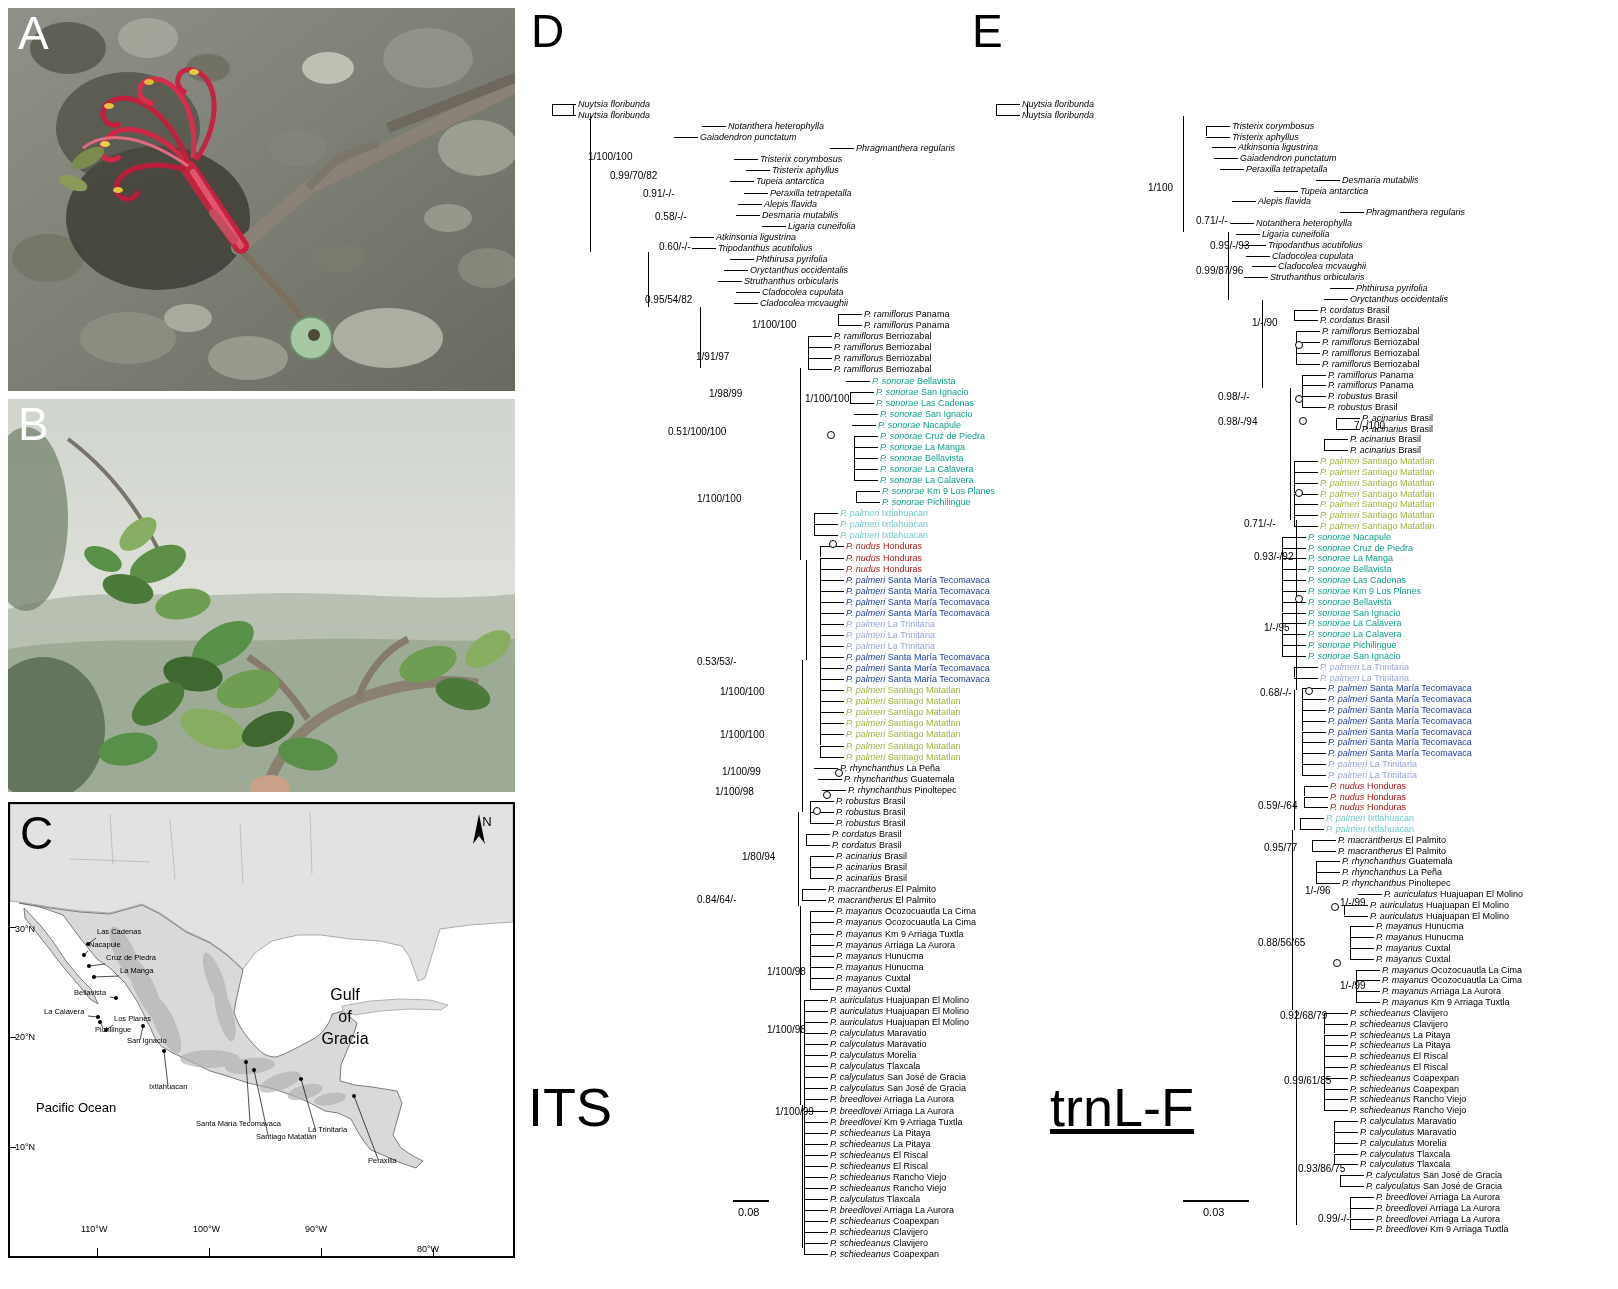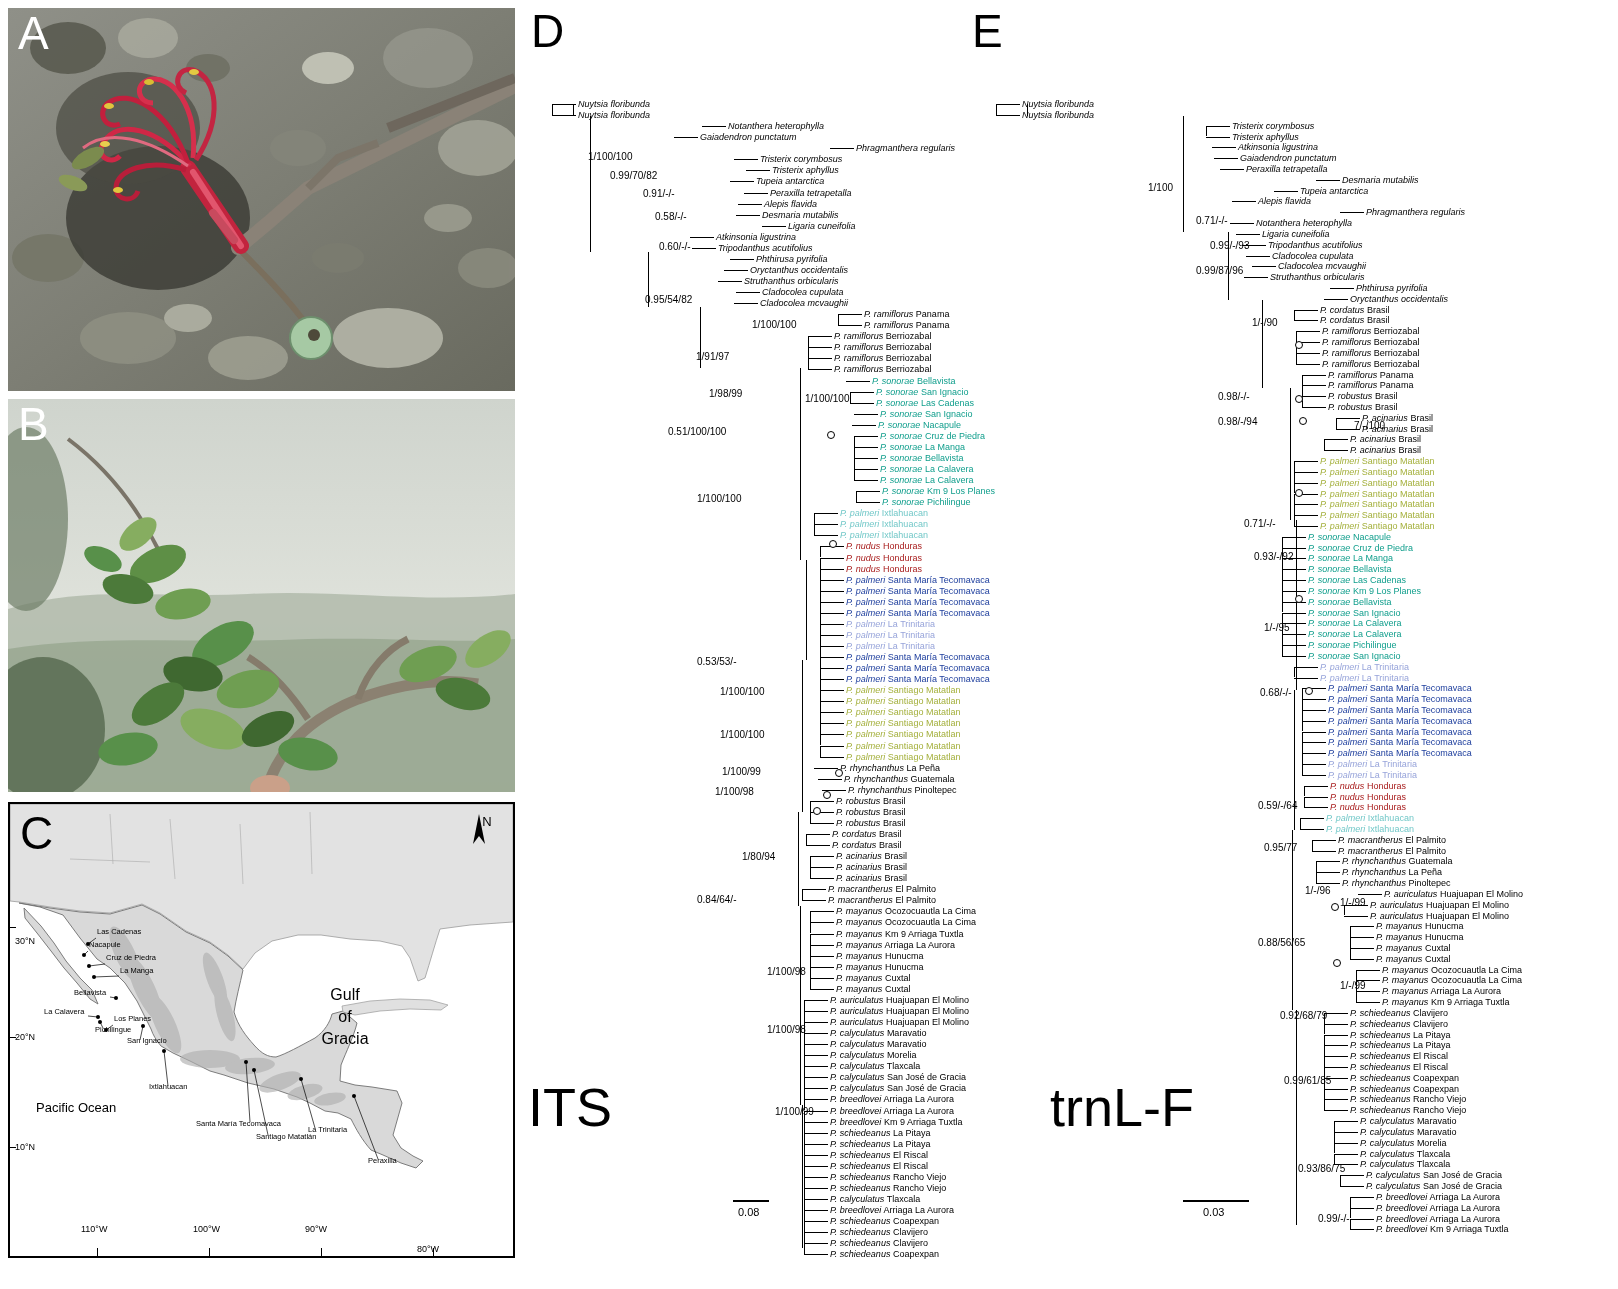--- a/index.html
+++ b/index.html
@@ -210,21 +210,21 @@
         <div class="dot" style="left: 152px; top: 245px;"></div>
         <div class="site-label" style="left: 139px; top: 279px;">Ixtlahuacan</div>
         <div class="dot" style="left: 234px; top: 256px;"></div>
         <div class="site-label" style="left: 186px; top: 316px;">Santa María Tecomavaca</div>
         <div class="dot" style="left: 242px; top: 264px;"></div>
         <div class="site-label" style="left: 246px; top: 329px;">Santiago Matatlán</div>
         <div class="dot" style="left: 289px; top: 273px;"></div>
         <div class="site-label" style="left: 298px; top: 322px;">La Trinitaria</div>
         <div class="dot" style="left: 342px; top: 290px;"></div>
         <div class="site-label" style="left: 358px; top: 353px;">Peraxilla</div>
-        <div class="axis-label" style="left: 5px; top: 132px;">30°N</div>
+        <div class="axis-label" style="left: 5px; top: 120px;">30°N</div>
         <div class="tickh" style="left: 0px; top: 123px; width: 6px;"></div>
         <div class="axis-label" style="left: 5px; top: 228px;">20°N</div>
         <div class="tickh" style="left: 0px; top: 233px; width: 6px;"></div>
         <div class="axis-label" style="left: 5px; top: 338px;">10°N</div>
         <div class="tickh" style="left: 0px; top: 343px; width: 6px;"></div>
         <div class="axis-label" style="left: 71px; top: 420px;">110°W</div>
         <div class="tickv" style="left: 87px; top: 444px; height: 8px;"></div>
         <div class="axis-label" style="left: 183px; top: 420px;">100°W</div>
         <div class="tickv" style="left: 199px; top: 444px; height: 8px;"></div>
         <div class="axis-label" style="left: 295px; top: 420px;">90°W</div>
@@ -564,21 +564,21 @@
       <div class="bv" style="left: 802px; top: 1105px; height: 143px;"></div>
       <div class="nodec" style="left: 827px; top: 431px;"></div>
       <div class="nodec" style="left: 829px; top: 540px;"></div>
       <div class="nodec" style="left: 835px; top: 769px;"></div>
       <div class="nodec" style="left: 823px; top: 791px;"></div>
       <div class="nodec" style="left: 813px; top: 807px;"></div>
     </div>
 
   <div class="tree" id="tree-trnlf">
     <div class="panel-label dark" style="left:972px;top:8px;">E</div>
-    <div class="tree-title" style="left:1050px;top:1080px;">trnL-F</div>
+    <div class="tree-title" style="left:1050px;top:1080px;text-decoration:underline;">trnL-F</div>
     <div class="scalebar" style="left:1183px;top:1200px;width:66px;"></div>
     <div class="scale-text" style="left:1203px;top:1206px;">0.03</div>
   <div class="bh" style="left: 996px; top: 104px; width: 24px;"></div>
       <div class="tip" style="left: 1022px; top: 99px; color: rgb(0, 0, 0);"><i>Nuytsia floribunda</i></div>
       <div class="bh" style="left: 996px; top: 114.8px; width: 24px;"></div>
       <div class="bv" style="left: 996px; top: 104px; height: 10.8px;"></div>
       <div class="tip" style="left: 1022px; top: 109.8px; color: rgb(0, 0, 0);"><i>Nuytsia floribunda</i></div>
       <div class="bh" style="left: 1206px; top: 125.6px; width: 24px;"></div>
       <div class="tip" style="left: 1232px; top: 120.6px; color: rgb(0, 0, 0);"><i>Tristerix corymbosus</i></div>
       <div class="bh" style="left: 1206px; top: 136.5px; width: 24px;"></div>

